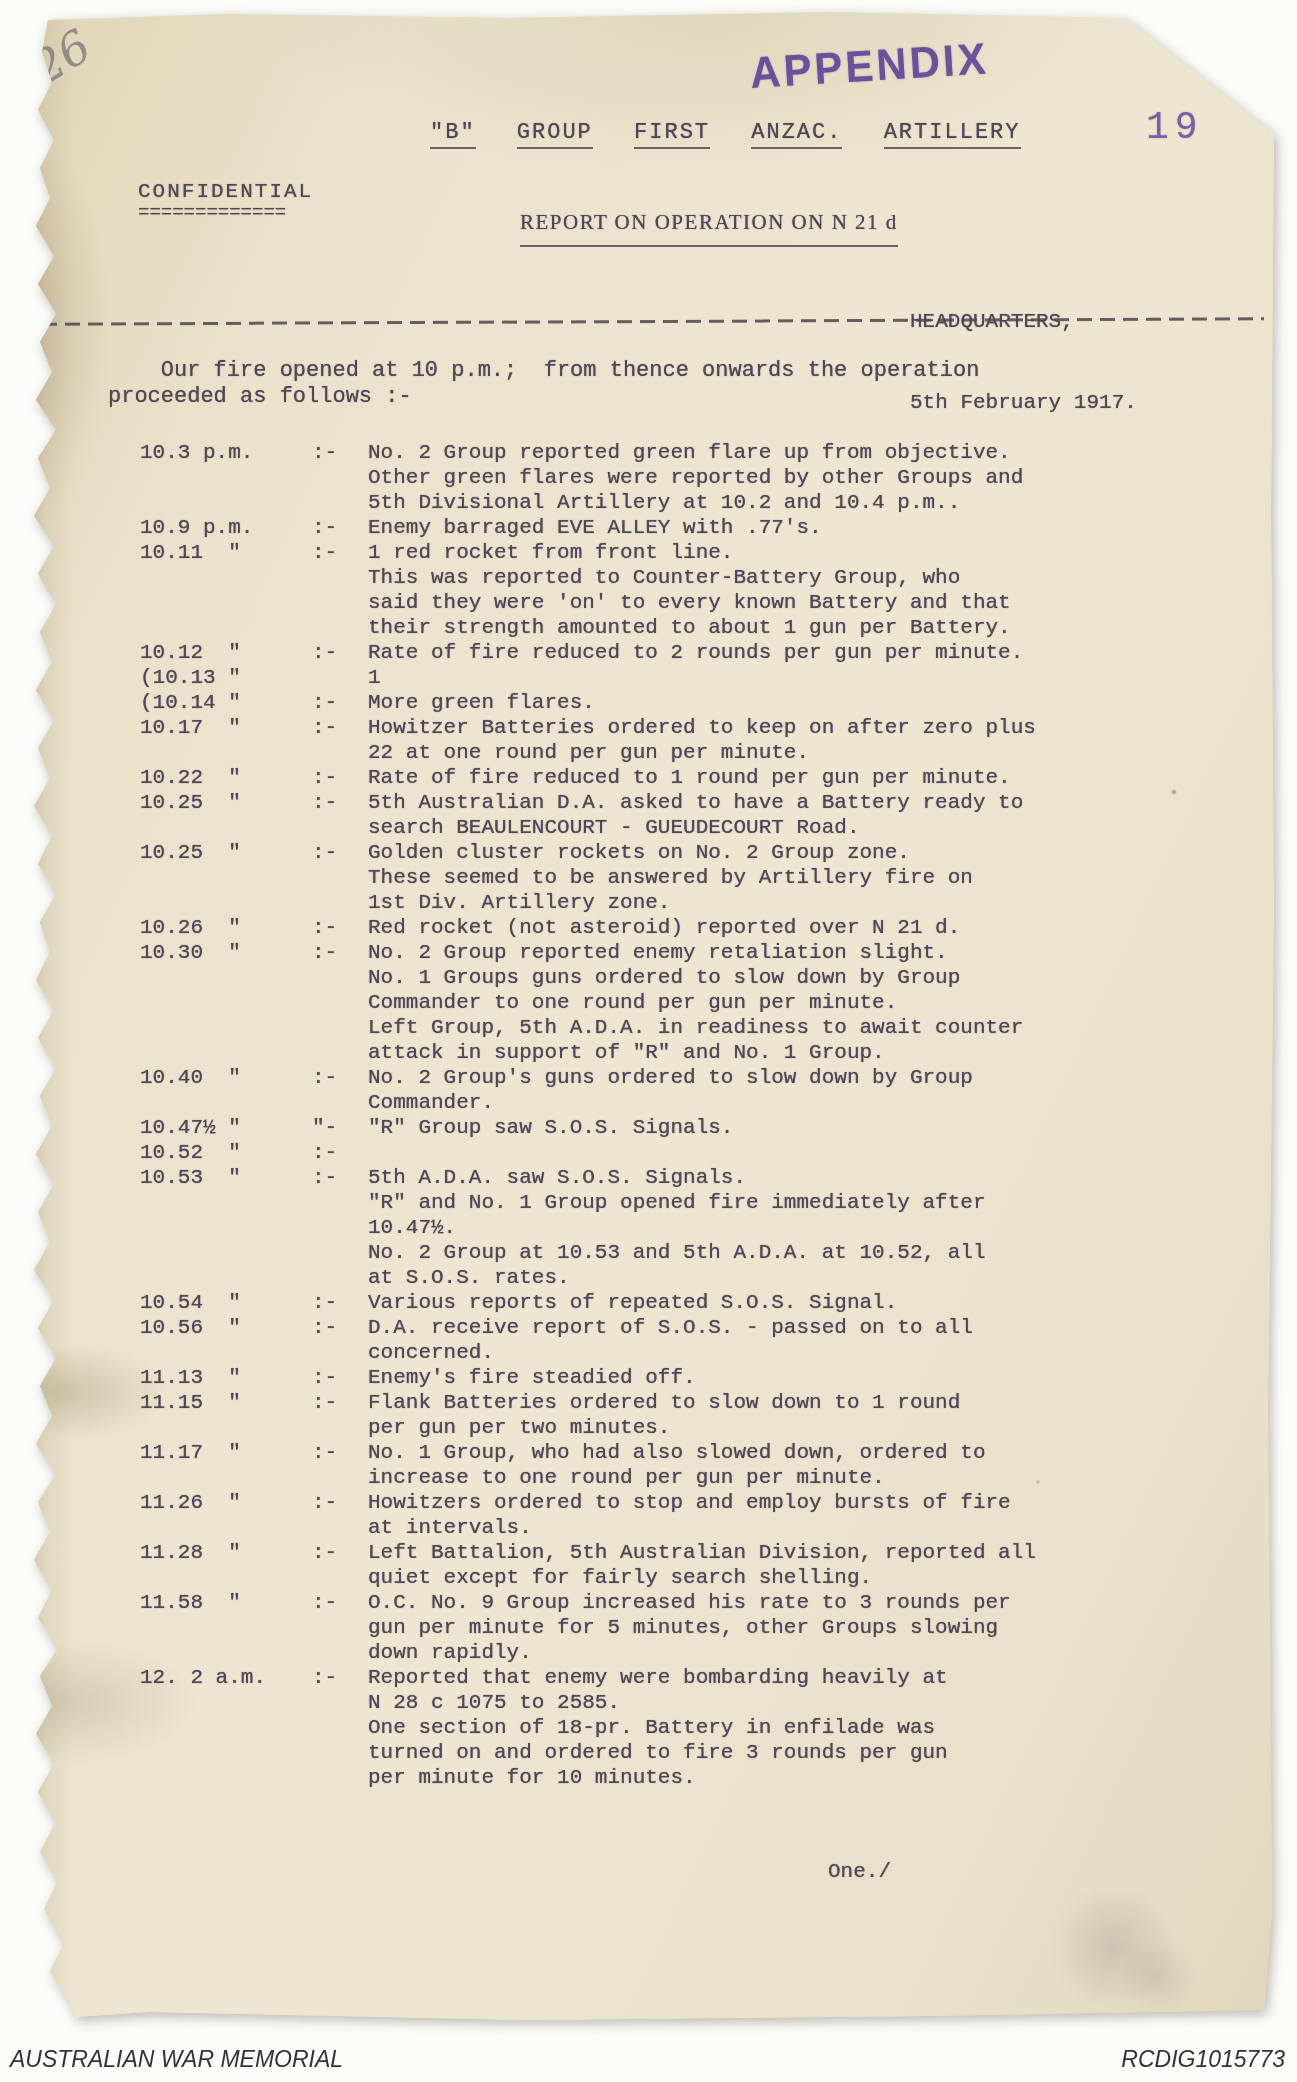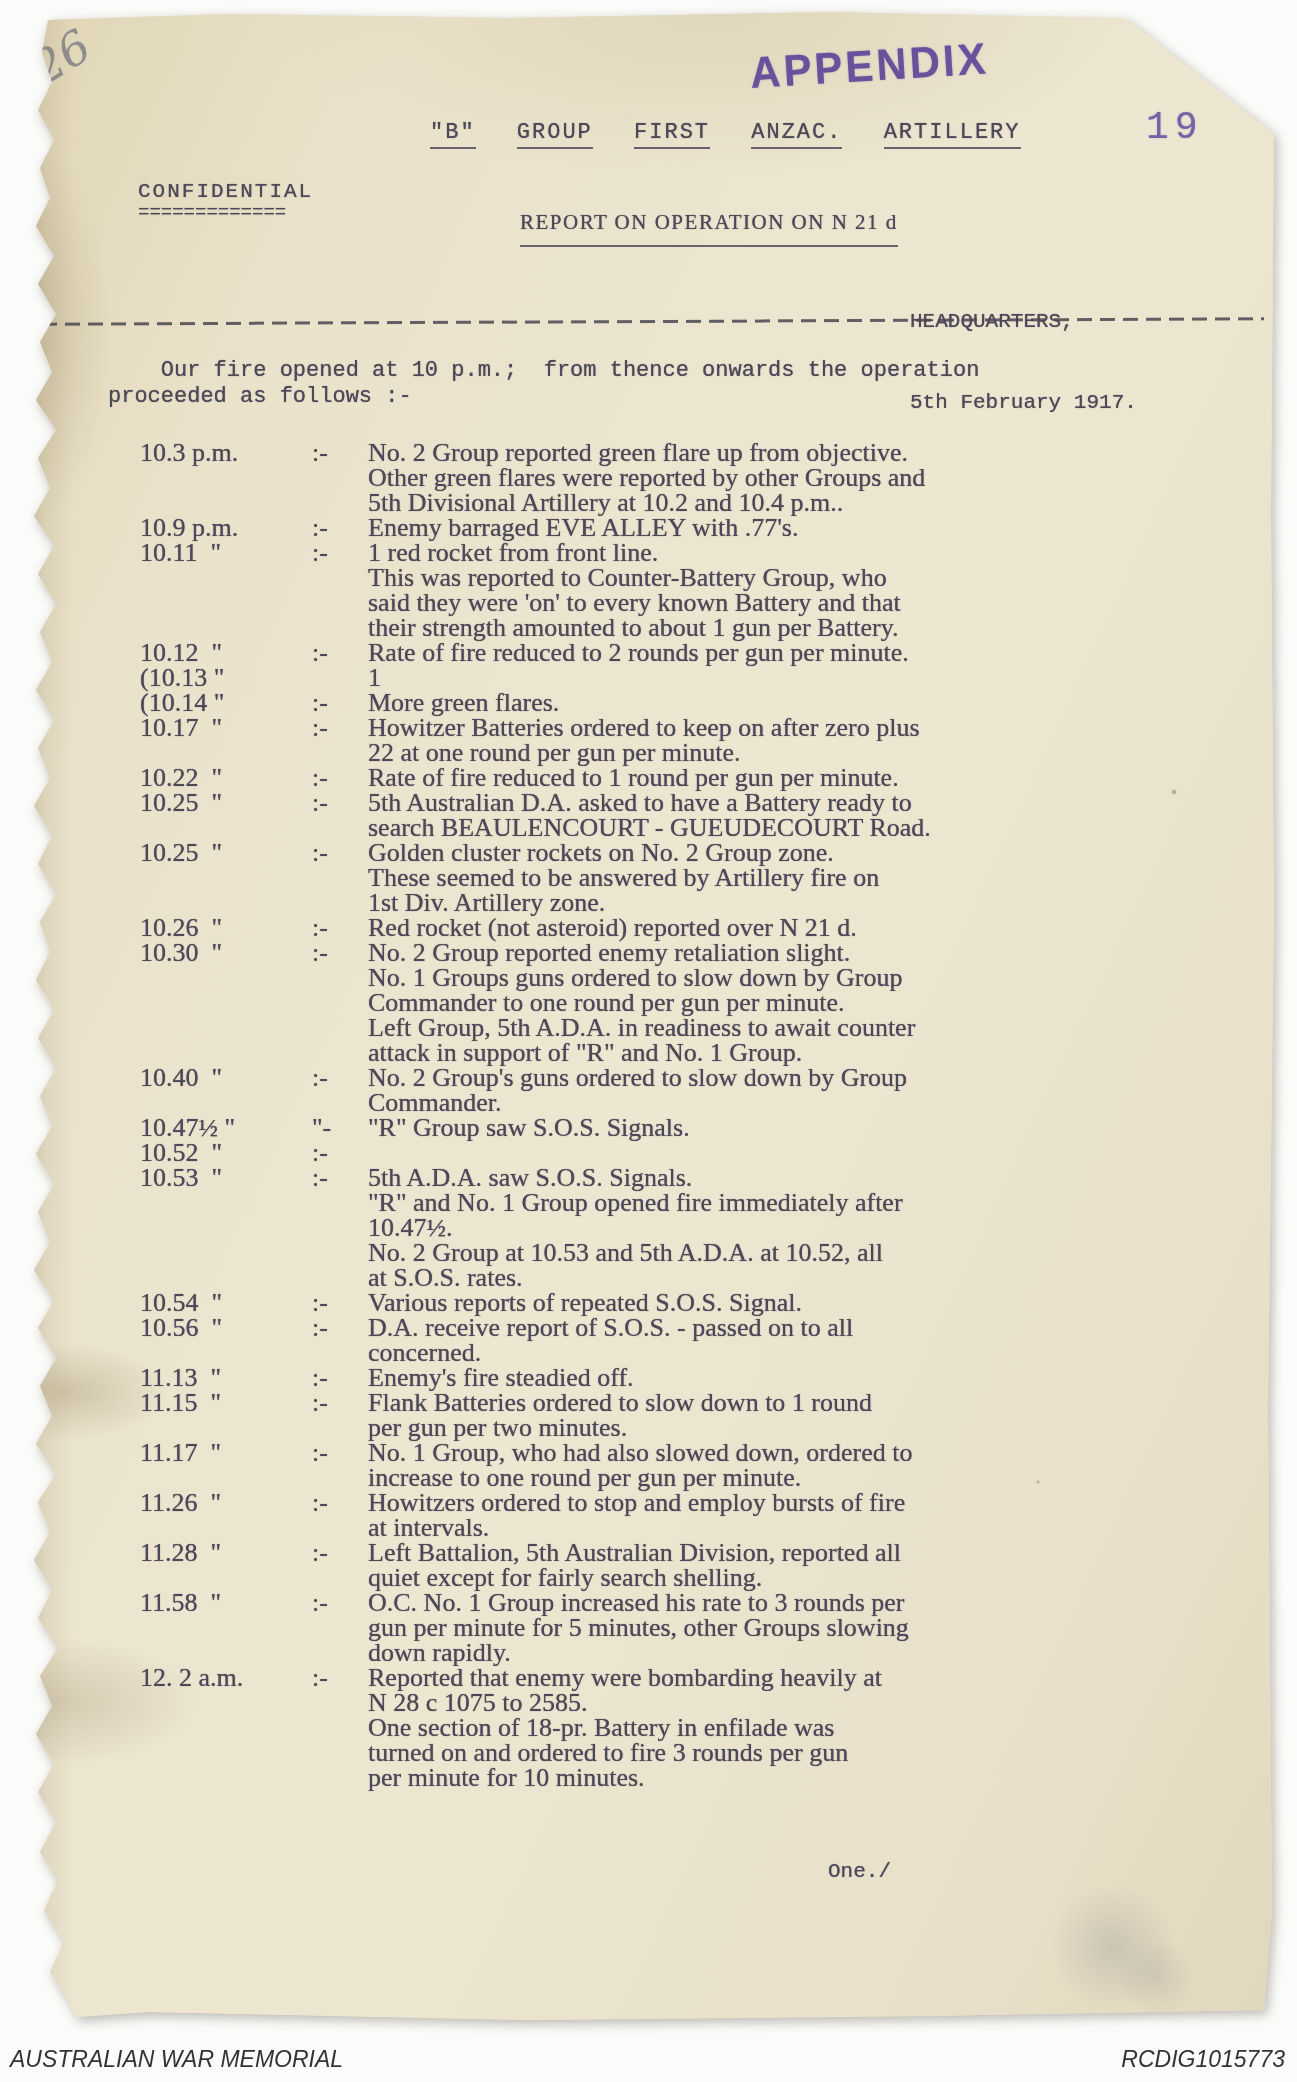--- a/index.html
+++ b/index.html
@@ -153,23 +153,22 @@
     top: 346px;
     font-size: 22px;
     line-height: 26px;
     white-space: pre-wrap;
   }
   .entries {
     position: absolute;
     left: 112px;
     top: 428px;
     width: 1110px;
-    font-size: 26px;
+    font-size: 21px;
     line-height: 25px;
-    font-family: Liberation Serif, serif;
   }
   .entry { display: flex; align-items: flex-start; }
   .etime { width: 172px; flex: 0 0 172px; white-space: pre; }
   .esep  { width: 56px;  flex: 0 0 56px;  white-space: pre; }
   .etext { flex: 1; white-space: pre-wrap; }
   .pageone {
     position: absolute;
     left: 800px;
     top: 1848px;
     font-size: 21px;
@@ -391,21 +390,21 @@
           <div class="entry">
             <div class="etime">11.28  "</div>
             <div class="esep">:-</div>
             <div class="etext">Left Battalion, 5th Australian Division, reported all
 quiet except for fairly search shelling.</div>
           </div>
 
           <div class="entry">
             <div class="etime">11.58  "</div>
             <div class="esep">:-</div>
-            <div class="etext">O.C. No. 1 Group increased his rate to 3 rounds per
+            <div class="etext">O.C. No. 9 Group increased his rate to 3 rounds per
 gun per minute for 5 minutes, other Groups slowing
 down rapidly.</div>
           </div>
 
           <div class="entry">
             <div class="etime">12. 2 a.m.</div>
             <div class="esep">:-</div>
             <div class="etext">Reported that enemy were bombarding heavily at
 N 28 c 1075 to 2585.
 One section of 18-pr. Battery in enfilade was

